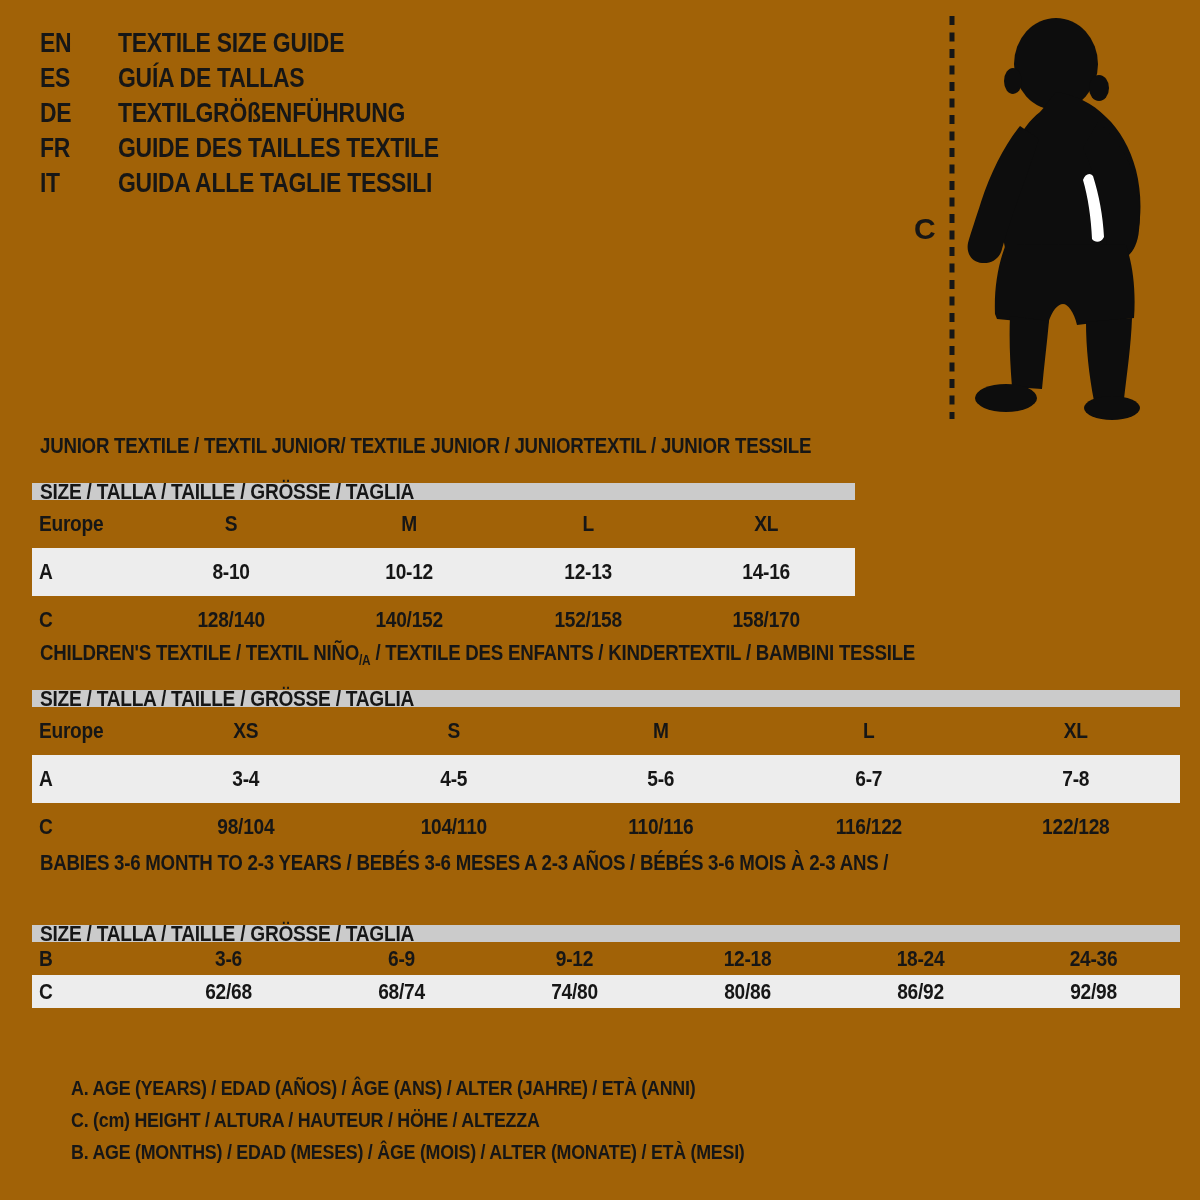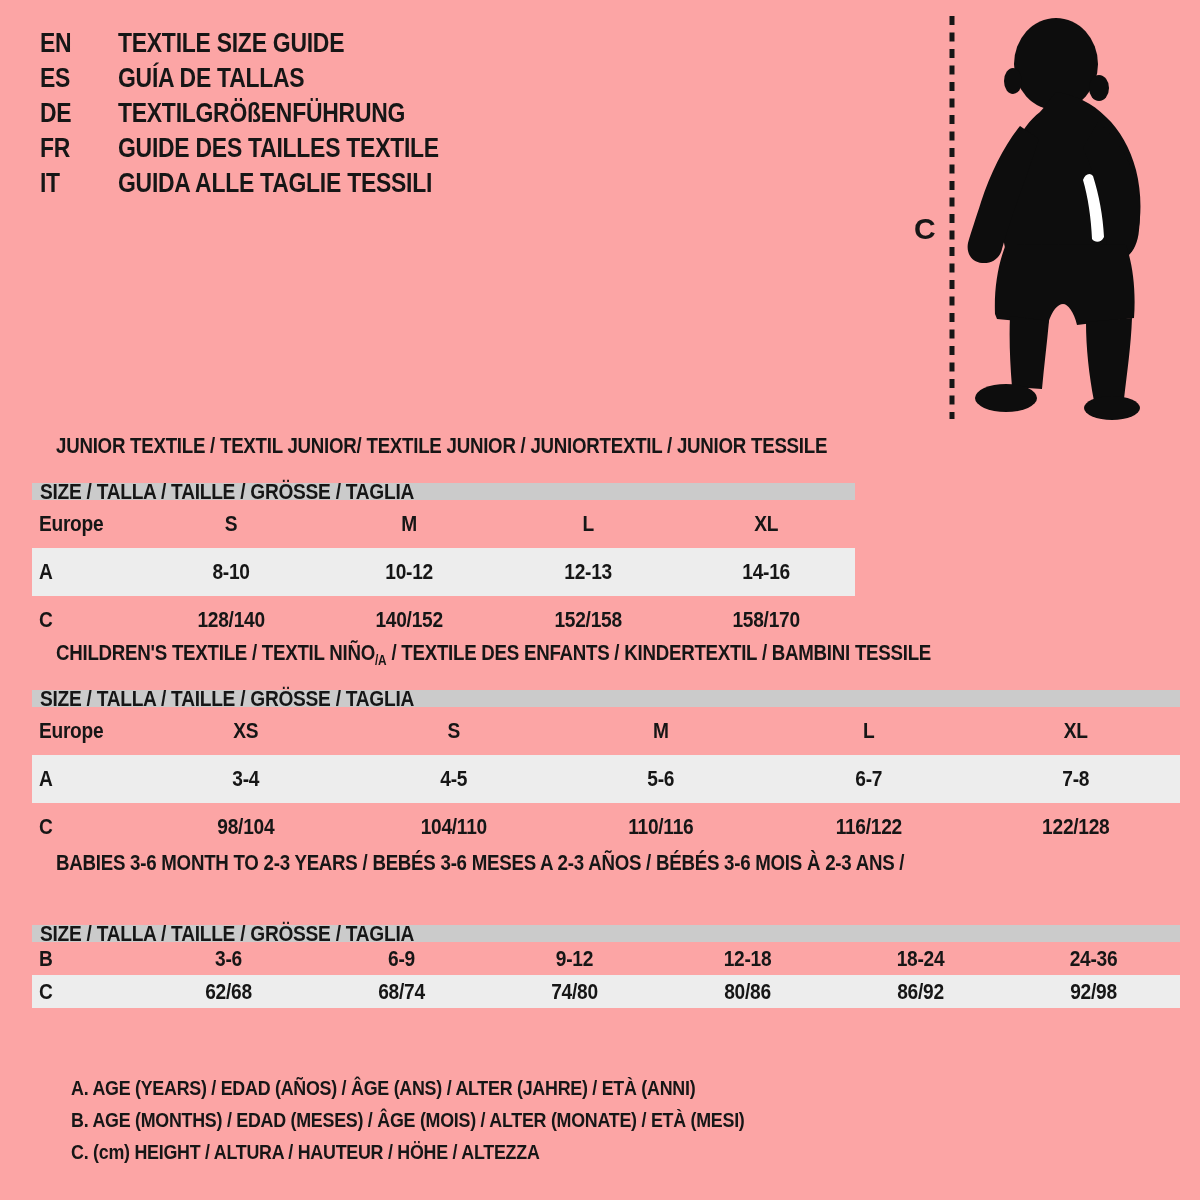--- a/index.html
+++ b/index.html
@@ -1,29 +1,29 @@
 <!DOCTYPE html>
 <html><head>
 <meta charset="utf-8">
 <style>
   html,body{margin:0;padding:0;background:#ffffff;}
   .page{
-    position:relative;width:1200px;height:1200px;background:#fca5a5;overflow:hidden;
+    position:relative;width:1200px;height:1200px;background:#a16207;overflow:hidden;
     font-family:"Liberation Sans",sans-serif;color:#161616;
   }
   .cond{display:inline-block;transform:scaleX(.85);transform-origin:0 50%;white-space:nowrap;letter-spacing:-.3px;}
   
   .lang-block{position:absolute;left:40px;top:26px;}
   .lang-row{display:grid;grid-template-columns:78px auto;height:35px;align-items:center;}
   .lang-row span{font-size:27px;font-weight:bold;}
   
   .figure-svg{position:absolute;left:900px;top:0;}
   .c-label{position:absolute;left:914px;top:212px;font-size:30px;font-weight:bold;}
   
-  .sec-title{position:absolute;left:56px;font-size:22px;font-weight:bold;line-height:24px;text-align:right;}
+  .sec-title{position:absolute;left:40px;font-size:22px;font-weight:bold;line-height:24px;text-align:right;}
   .sec-title sub{font-size:14px;vertical-align:baseline;position:relative;top:5px;}
   
   .tbl{position:absolute;left:32px;width:1148px;}
   .tbl.narrow{width:823px;}
   .hrow{background:#cbcbcb;height:17px;display:flex;align-items:center;}
   .hrow .hdr-text{font-size:22px;font-weight:bold;margin-left:8px;display:inline-block;transform:scaleX(.87);transform-origin:0 50%;white-space:nowrap;letter-spacing:-.3px;}
   .trow{display:grid;align-items:center;height:48px;}
   .trow.h33{height:33px;}
   .trow.alt{background:#ededed;}
   .grid5{grid-template-columns:110px repeat(4,1fr);}
@@ -214,17 +214,17 @@
       <div class="cell">68/74</div>
       <div class="cell">74/80</div>
       <div class="cell">80/86</div>
       <div class="cell">86/92</div>
       <div class="cell">92/98</div>
     </div>
   </div>
 
   <div class="legend">
     <div><span class="cond">A. AGE (YEARS) / EDAD (AÑOS) / ÂGE (ANS) / ALTER (JAHRE) / ETÀ (ANNI)</span></div>
+    <div><span class="cond">C. (cm) HEIGHT / ALTURA / HAUTEUR / HÖHE / ALTEZZA</span></div>
     <div><span class="cond">B. AGE (MONTHS) / EDAD (MESES) / ÂGE (MOIS) / ALTER (MONATE) / ETÀ (MESI)</span></div>
-    <div><span class="cond">C. (cm) HEIGHT / ALTURA / HAUTEUR / HÖHE / ALTEZZA</span></div>
   </div>
 
 </div>
 
 </body></html>

